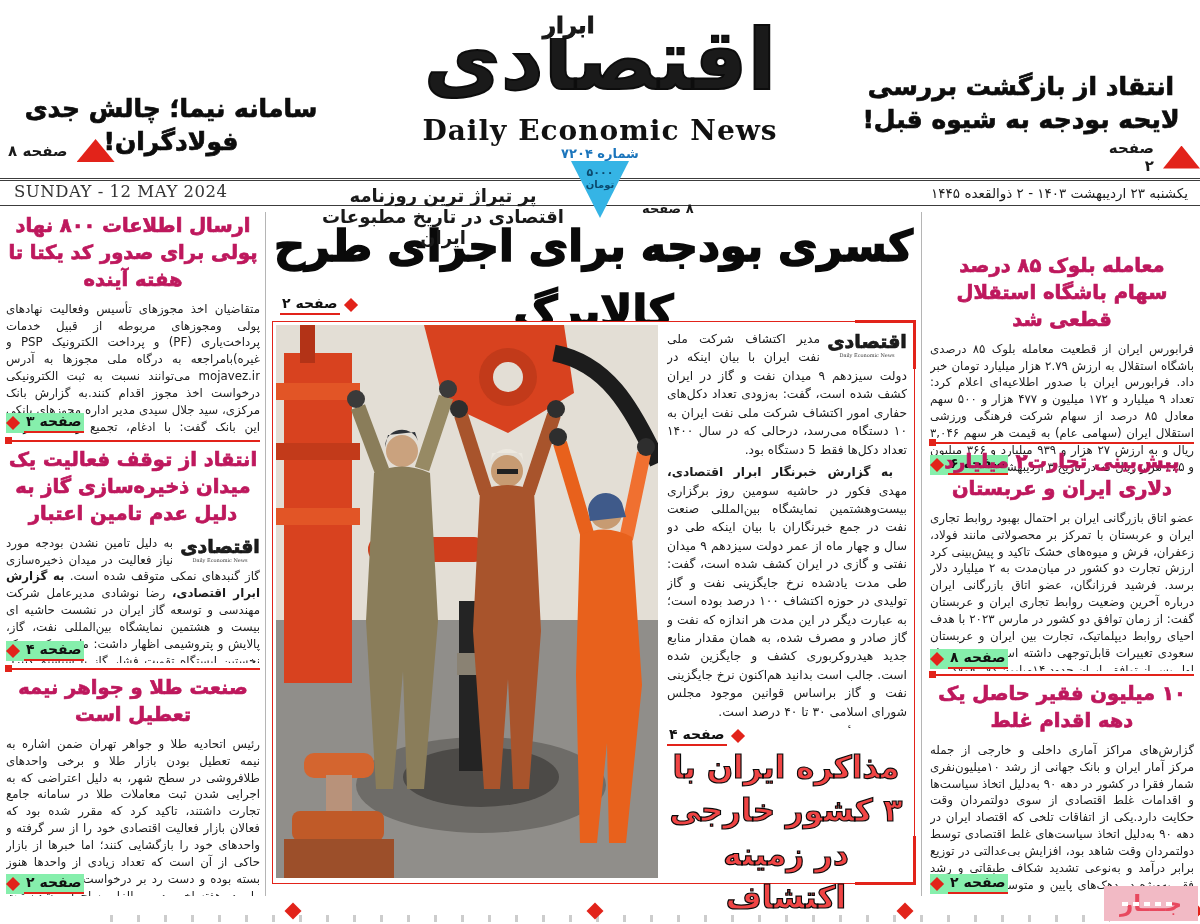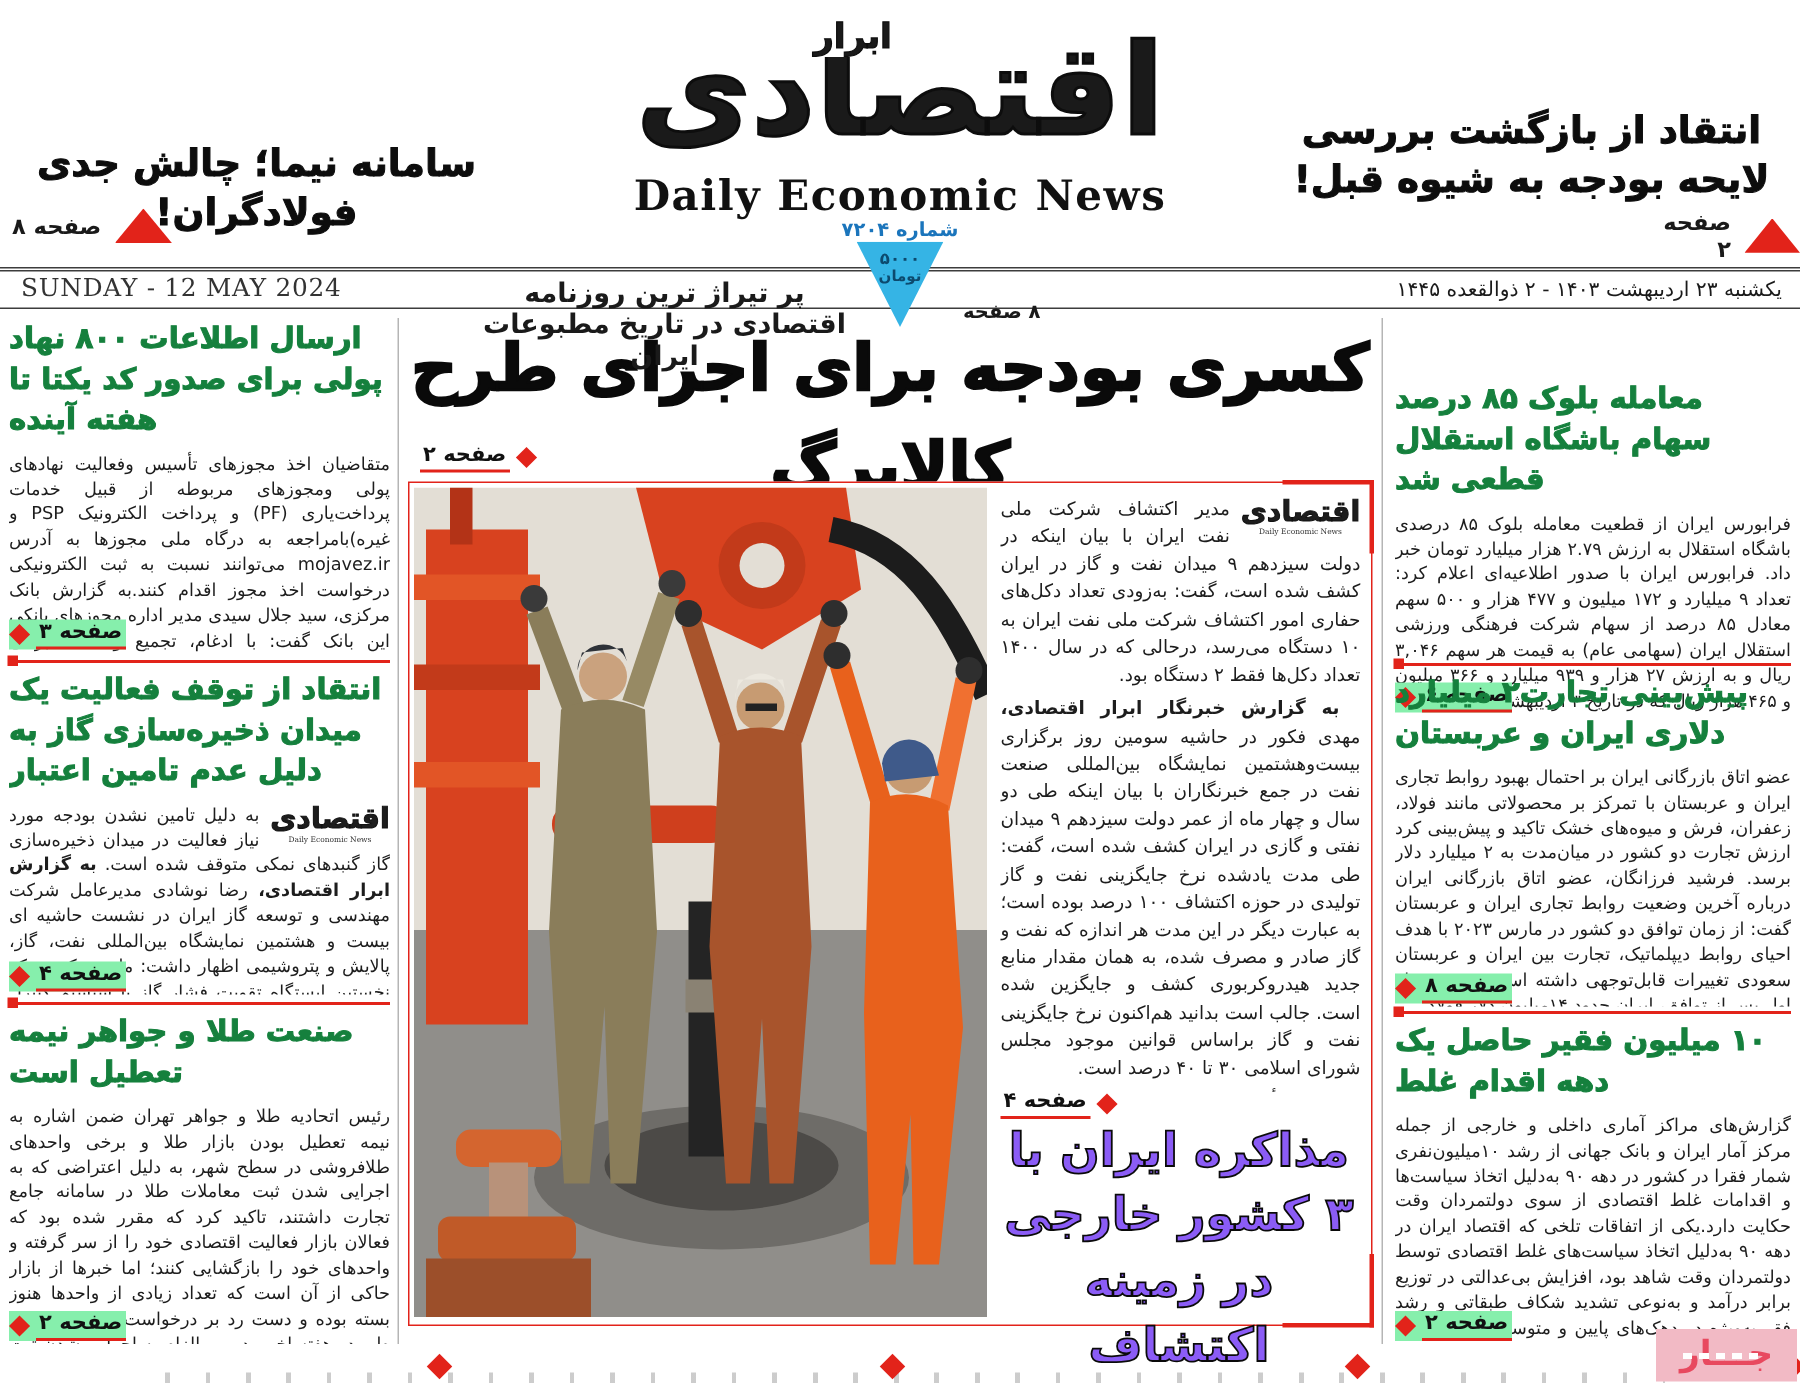--- a/index.html
+++ b/index.html
@@ -38,21 +38,21 @@
   .date-fa{position:absolute;right:12px;top:4px;font-size:13.5px;}
 
   
   .pmarker{display:flex;align-items:center;gap:6px;font-size:14px;font-weight:bold;color:#111;}
   .pmarker .ptext{border-bottom:2px solid #e2231a;padding:0 2px 2px 2px;}
   .diamond{width:10px;height:10px;background:#e2231a;transform:rotate(45deg);display:inline-block;flex:none;}
 
   
   .vrule{width:1px;background:#b5b5b5;top:212px;height:684px;}
   .col-art{overflow:hidden;}
-  .art-title{font-size:19.5px;font-weight:bold;text-align:left;line-height:1.38;color:#15803d;}
+  .art-title{font-size:19.5px;font-weight:bold;text-align:center;line-height:1.38;color:#be185d;}
   .art-body{margin-top:7px;font-size:11.8px;line-height:1.43;text-align:justify;color:#1d1d1d;}
   .art-marker{position:absolute;left:0;bottom:2px;background:#86efac;padding-left:2px;}
   .sep{height:2px;background:#e2231a;}
   .sep .sq{position:absolute;left:-1px;top:-3px;width:7px;height:7px;background:#e2231a;}
 
   .mini-logo{float:right;width:80px;margin:2px 0 2px 7px;text-align:center;line-height:1;}
   .mini-logo .mfa{font-size:19px;font-weight:bold;-webkit-text-stroke:0.7px #111;display:block;}
   .mini-logo .men{font-family:"DejaVu Serif",serif;font-size:5px;display:block;margin-top:2px;color:#333;}
 
   
@@ -62,21 +62,21 @@
   .center-box{left:272px;top:321px;width:641px;height:561px;border:1px solid #e2231a;background:#fff;}
   .corner{position:absolute;width:58px;height:46px;}
   .corner-tr{right:-2px;top:-2px;border-top:3px solid #e2231a;border-right:3px solid #e2231a;}
   .corner-br{right:-2px;bottom:-2px;border-bottom:3px solid #e2231a;border-right:3px solid #e2231a;}
   .lead-photo{position:absolute;left:3px;top:3px;width:382px;height:553px;}
   .c-text{position:absolute;left:394px;top:8px;width:240px;height:398px;overflow:hidden;font-size:12.3px;line-height:1.5;text-align:justify;color:#1d1d1d;}
   .c-text p{margin:0 0 4px 0;text-indent:14px;}
   .c-text p:first-child{text-indent:0;}
   .c-lead-bold{font-weight:bold;margin-top:12px;}
   .c-marker{position:absolute;left:394px;top:404px;background:#fff;}
-  .sub-head{position:absolute;left:390px;top:424px;width:246px;text-align:center;font-size:31px;font-weight:bold;line-height:1.4;color:#8b5cf6;-webkit-text-stroke:1.2px #0a0a0a;}
+  .sub-head{position:absolute;left:390px;top:424px;width:246px;text-align:center;font-size:31px;font-weight:bold;line-height:1.4;color:#ef4444;-webkit-text-stroke:1.2px #0a0a0a;}
 
   
   .bottom-ghost{left:110px;top:915px;width:1000px;height:7px;background:repeating-linear-gradient(90deg,#9a9a9a 0 3px,transparent 3px 27px);opacity:.5;}
   .b-diamond{position:absolute;top:905px;width:12px;height:12px;background:#e2231a;transform:rotate(45deg);}
   .jar-logo{left:1104px;top:886px;width:94px;height:35px;background:#f2bac5;display:flex;align-items:center;justify-content:center;}
   .jar-text{color:#e8495f;font-size:23px;font-weight:bold;line-height:1;}
   .jar-dashes{position:absolute;left:18px;top:16px;width:52px;height:4px;background:repeating-linear-gradient(90deg,#fff 0 6px,transparent 6px 11px);}
 </style>
 </head>
 <body>
@@ -217,21 +217,21 @@
     <rect x="16" y="486" width="92" height="30" rx="8" fill="#c05a28"></rect>
     <rect x="8" y="514" width="110" height="39" fill="#9c4f2a"></rect>
   </svg>
 
   <div class="c-text fa">
     <p>
       <span class="mini-logo">
         <span class="mfa">اقتصادی</span>
         <span class="men">Daily Economic News</span>
       </span>
-      <span>مدیر اکتشاف شرکت ملی نفت ایران با بیان اینکه در دولت سیزدهم ۹ میدان نفت و گاز در ایران کشف شده است، گفت: به‌زودی تعداد دکل‌های حفاری امور اکتشاف شرکت ملی نفت ایران به ۱۰ دستگاه می‌رسد، درحالی که در سال ۱۴۰۰ تعداد دکل‌ها فقط ۲ دستگاه بود.</span>
+      <span>مدیر اکتشاف شرکت ملی نفت ایران با بیان اینکه در دولت سیزدهم ۹ میدان نفت و گاز در ایران کشف شده است، گفت: به‌زودی تعداد دکل‌های حفاری امور اکتشاف شرکت ملی نفت ایران به ۱۰ دستگاه می‌رسد، درحالی که در سال ۱۴۰۰ تعداد دکل‌ها فقط 5 دستگاه بود.</span>
     </p>
     <p>
       <span class="c-lead-bold">به گزارش خبرنگار ابرار اقتصادی،</span><span> مهدی فکور در حاشیه سومین روز برگزاری بیست‌وهشتمین نمایشگاه بین‌المللی صنعت نفت در جمع خبرنگاران با بیان اینکه طی دو سال و چهار ماه از عمر دولت سیزدهم ۹ میدان نفتی و گازی در ایران کشف شده است، گفت: طی مدت یادشده نرخ جایگزینی نفت و گاز تولیدی در حوزه اکتشاف ۱۰۰ درصد بوده است؛ به عبارت دیگر در این مدت هر اندازه که نفت و گاز صادر و مصرف شده، به همان مقدار منابع جدید هیدروکربوری کشف و جایگزین شده است. جالب است بدانید هم‌اکنون نرخ جایگزینی نفت و گاز براساس قوانین موجود مجلس شورای اسلامی ۳۰ تا ۴۰ درصد است.</span>
     </p>
     <p>وی با تأکید بر تدوین نقشه راه و برنامه مدون اکتشاف کشور در قالب گام دوم ده‌ساله انقلاب اسلامی ایران در حوزه اکتشاف نفت و گاز ادامه داد: هم‌اکنون ضریب موفقیت در عملیات اکتشافی در دنیا ۱۰درصد است، درحالی که این رقم...</p>
   </div>
 
   <div class="c-marker pmarker fa">
     <span class="diamond"></span>
     <span class="ptext">صفحه ۴</span>

